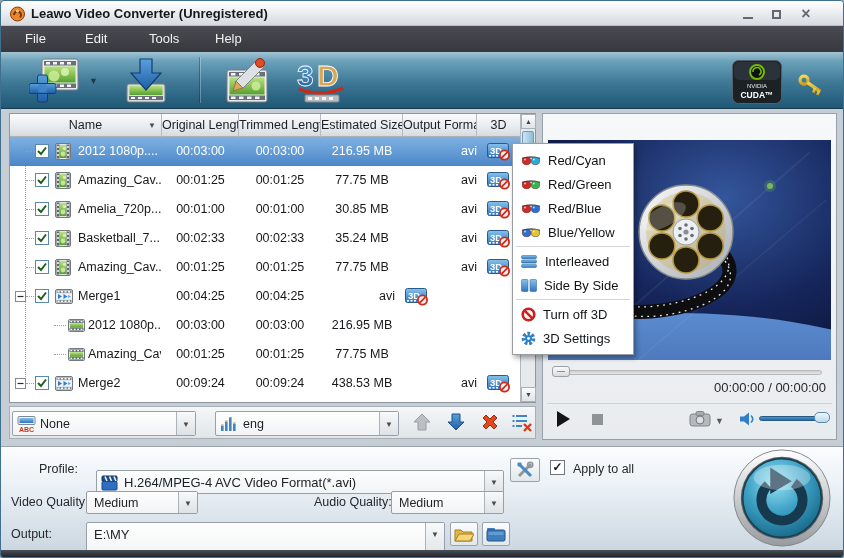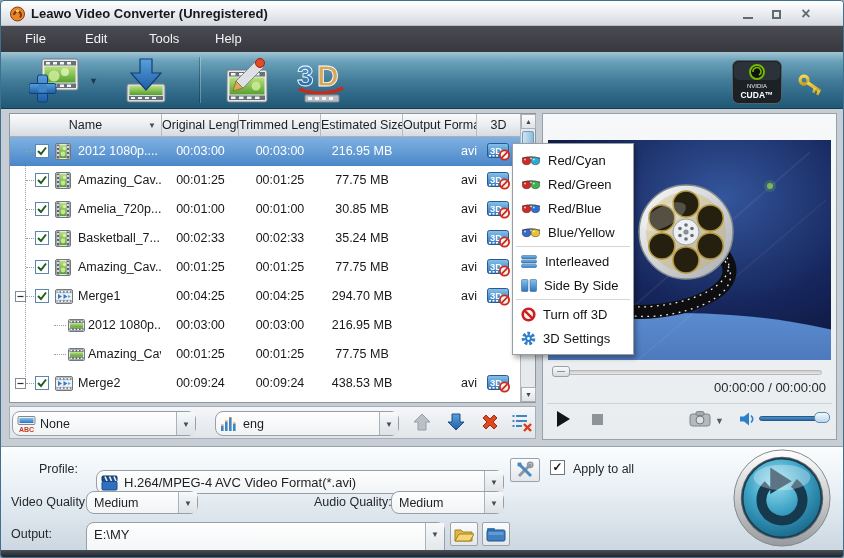--- a/index.html
+++ b/index.html
@@ -63,21 +63,21 @@
 
   
   .vscroll{position:absolute;top:0;right:0;width:15px;height:100%;background:#e6eaed;border-left:1px solid #b2b8be;}
   .sbtn{position:absolute;left:0;width:15px;height:15px;background:linear-gradient(#fbfcfd,#dfe3e7);
         border:1px solid #aab0b6;font-size:7px;text-align:center;line-height:14px;color:#3e464e;}
   .sthumb{position:absolute;left:1px;top:17px;width:12px;height:36px;border:1px solid #6f9cbe;border-radius:2px;
           background:linear-gradient(90deg,#cfe5f2,#8fbcd9);}
 
   
   .trackbar{left:8px;top:297px;width:527px;height:33px;background:linear-gradient(#f5f7f9,#e1e5e9);border:1px solid #a6aeb6;}
-  .combo{position:absolute;background:linear-gradient(#fefefe,#f1f3f5);border:1px solid #97a0a8;border-radius:8px;}
+  .combo{position:absolute;background:linear-gradient(#fefefe,#f1f3f5);border:1px solid #97a0a8;border-radius:2px;}
   .combo .val{position:absolute;left:7px;top:0;bottom:0;font-size:12.5px;color:#1d2023;white-space:nowrap;overflow:hidden;}
   .combo .vico{position:absolute;left:4px;}
   .combo .vico ~ .val{left:27px;}
   .combo .arr{position:absolute;right:0;top:0;bottom:0;width:19px;background:linear-gradient(#f7f9fa,#dde2e6);
               border-left:1px solid #aab2ba;color:#454c52;font-size:8px;text-align:center;}
   .tbbtn{position:absolute;top:4px;width:24px;height:24px;text-align:center;}
 
   
   .rightbox{left:541px;top:4px;width:295px;height:327px;background:linear-gradient(#f7f8f9,#e9eceF);border:1px solid #98a0a8;}
   .preview{position:absolute;left:5px;top:26px;width:283px;height:220px;background:#0a1128;}
@@ -536,21 +536,20 @@
                   <rect x="13" y="12.5" width="2" height="1.4"></rect>
                 </g>
                 <path d="M3 6 L7 8.5 L3 11 Z" fill="#2f7fd0"></path>
                 <path d="M8.5 6 L12.5 8.5 L8.5 11 Z" fill="#2f7fd0"></path>
                 <path d="M13 7 L16 8.5 L13 10 Z" fill="#63a8e2"></path>
               </svg>
               <span class="nm">Merge1</span>
             </div>
     <div class="c c1">00:04:25</div>
     <div class="c c2">00:04:25</div>
-    <div class="c c3">294.70 MB</div>
     <div class="c c4">avi</div>
     <div class="c c5"><svg width="24" height="18" viewBox="0 0 24 18">
                 <rect x="0.5" y="0.5" width="21" height="14" rx="2" fill="url(#gBlue)" stroke="#2a5a8c"></rect>
                 <g fill="#fff">
                   <rect x="2" y="12" width="2" height="1.6"></rect>
                   <rect x="5.5" y="12" width="2" height="1.6"></rect>
                   <rect x="9" y="12" width="2" height="1.6"></rect>
                   <rect x="12.5" y="12" width="2" height="1.6"></rect>
                 </g>
                 <text x="9" y="10.5" text-anchor="middle" font-family="Liberation Sans, sans-serif" font-size="9.5" font-weight="bold" fill="#ffffff">3D</text>

